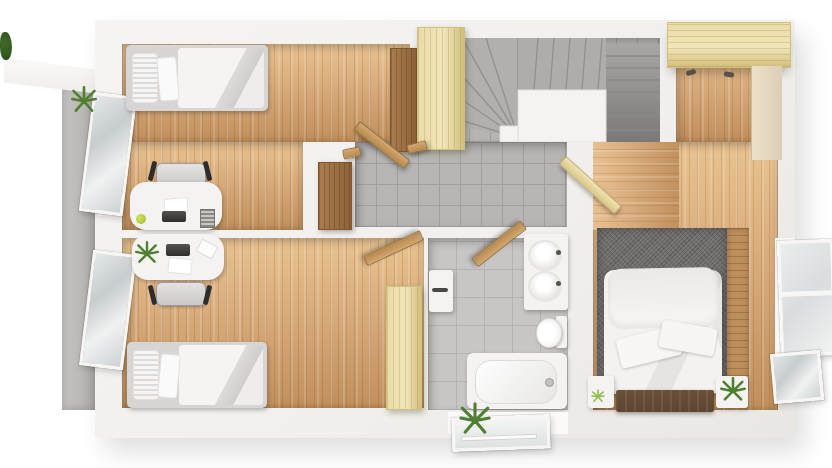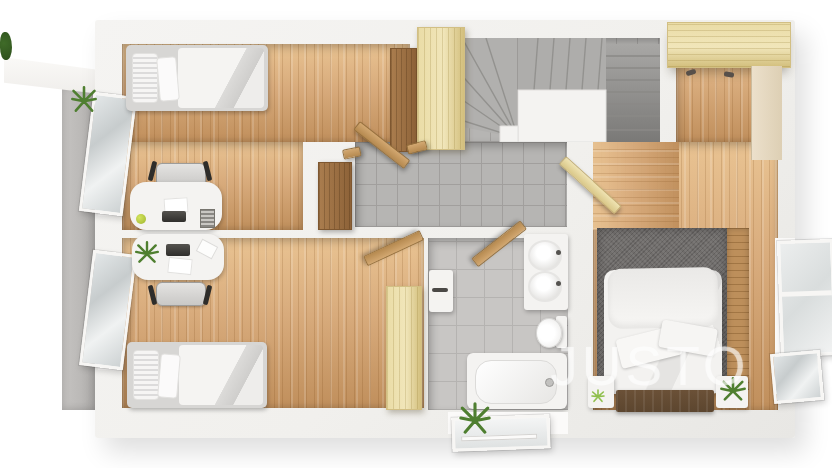--- a/index.html
+++ b/index.html
@@ -223,15 +223,14 @@
   <div class="abs pane" style="left:452px;top:416px;width:92px;height:28px;transform:rotate(-2deg);background:linear-gradient(180deg,#f4f5f5,#dfe2e2);">
     <div class="abs" style="left:6px;top:16px;width:80%;height:3px;background:#fbfaf9;border:1px solid #d4d3d1;"></div>
   </div>
   <svg class="abs plant-svg" style="left:458px;top:398px;" width="34" height="40" viewBox="0 0 24 24">
     <path d="M12 14 L12 2 M12 14 L3 5 M12 14 L21 5 M12 14 L2 12 M12 14 L22 12 M12 14 L5 22 M12 14 L19 22" stroke="var(--green)" stroke-width="2.2" fill="none" stroke-linecap="round"></path>
   </svg>
   <svg class="abs plant-svg" style="left:70px;top:82px;" width="28" height="34" viewBox="0 0 24 24">
     <path d="M12 14 L12 2 M12 14 L3 5 M12 14 L21 5 M12 14 L2 12 M12 14 L22 12 M12 14 L5 22 M12 14 L19 22" stroke="var(--green)" stroke-width="2.2" fill="none" stroke-linecap="round"></path>
   </svg>
 
-  <div class="abs watermark" style="left:545px;top:334px;width:210px;text-align:center;">JUSTO</div>
 
 </div>
 
 </body></html>

